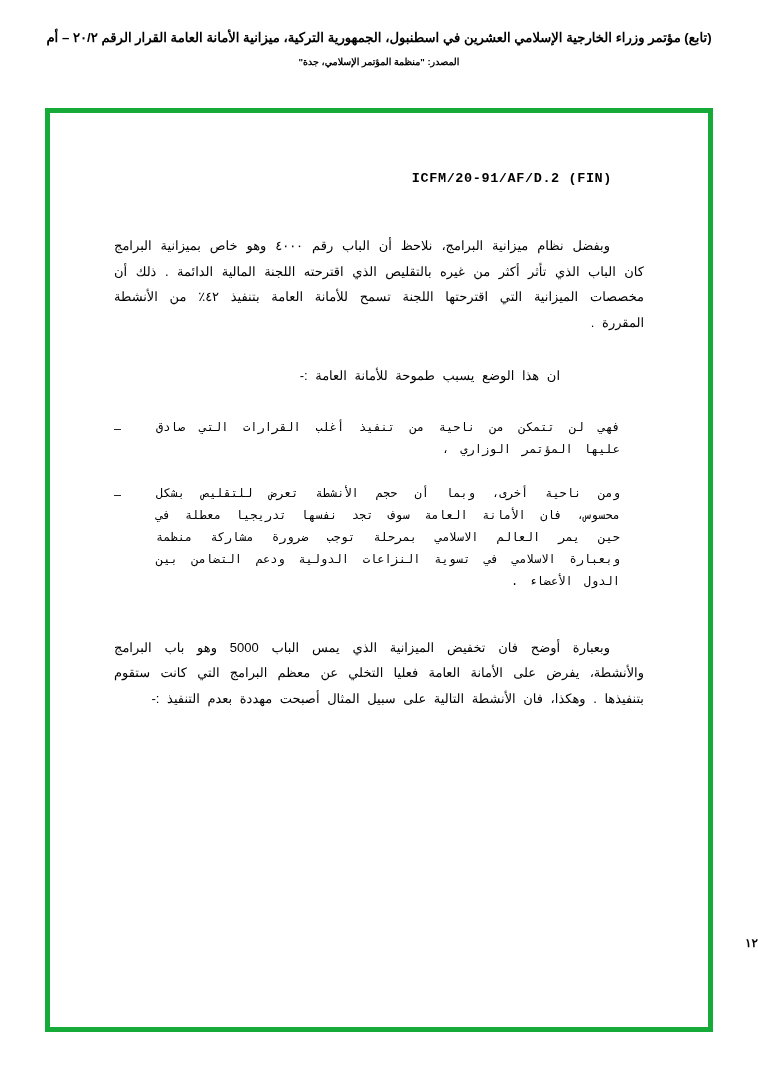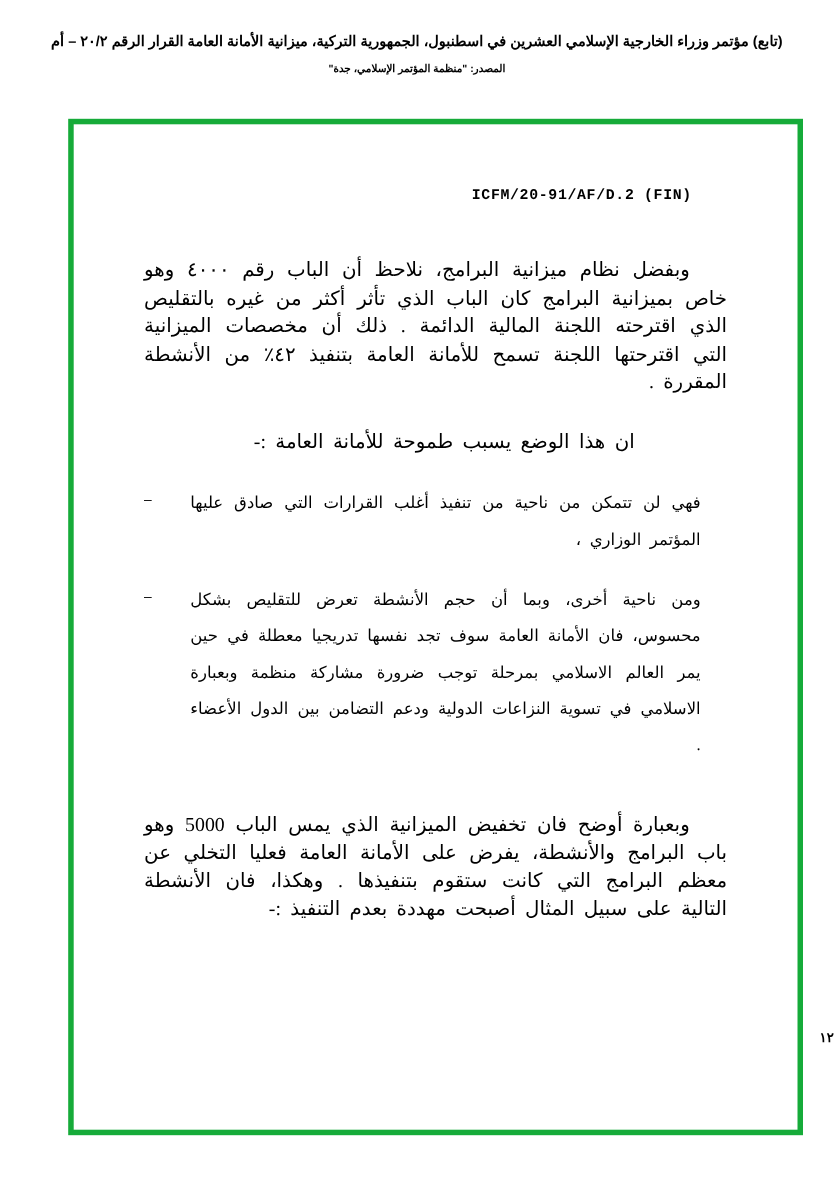--- a/index.html
+++ b/index.html
@@ -51,21 +51,20 @@
   
   .frame {
     position: absolute;
     top: 108px;
     left: 45px;
     width: 668px;
     height: 924px;
     border: 5px solid #16ab39;
     box-sizing: border-box;
     background: #ffffff;
-    margin-left: 17px;
   }
 
   .doc-code {
     position: absolute;
     top: 58px;
     right: 96px;
     font-family: "Liberation Mono", monospace;
     font-size: 13.5px;
     font-weight: bold;
     letter-spacing: 0.6px;
@@ -75,22 +74,22 @@
 
   .body-text {
     position: absolute;
     top: 120px;
     right: 64px;
     left: 64px;
     direction: rtl;
   }
 
   .para {
-    font-family: Liberation Serif, serif;
-    font-size: 18px;
+    font-family: Liberation Sans, sans-serif;
+    font-size: 13px;
     line-height: 25.5px;
     text-align: justify;
     text-align-last: right;
     word-spacing: 2.5px;
     margin: 0 0 22px 0;
     direction: rtl;
   }
   .para.loose {
     word-spacing: 4px;
   }
@@ -114,23 +113,23 @@
     left: 0;
     top: 0;
     font-family: "Liberation Sans", sans-serif;
     font-size: 12.6px;
     line-height: 25.5px;
   }
   .bullet-row .bullet-text {
     margin: 0;
     padding-right: 24px;
     padding-left: 42px;
-    font-family: Liberation Serif, serif;
-    font-size: 15px;
-    line-height: 33px;
+    font-family: Liberation Mono, monospace;
+    font-size: 12px;
+    line-height: 22px;
     text-align: justify;
     text-align-last: right;
     word-spacing: 4px;
     direction: rtl;
   }
 
   .gap-s { height: 6px; }
   .gap-m { height: 14px; }
 
   

